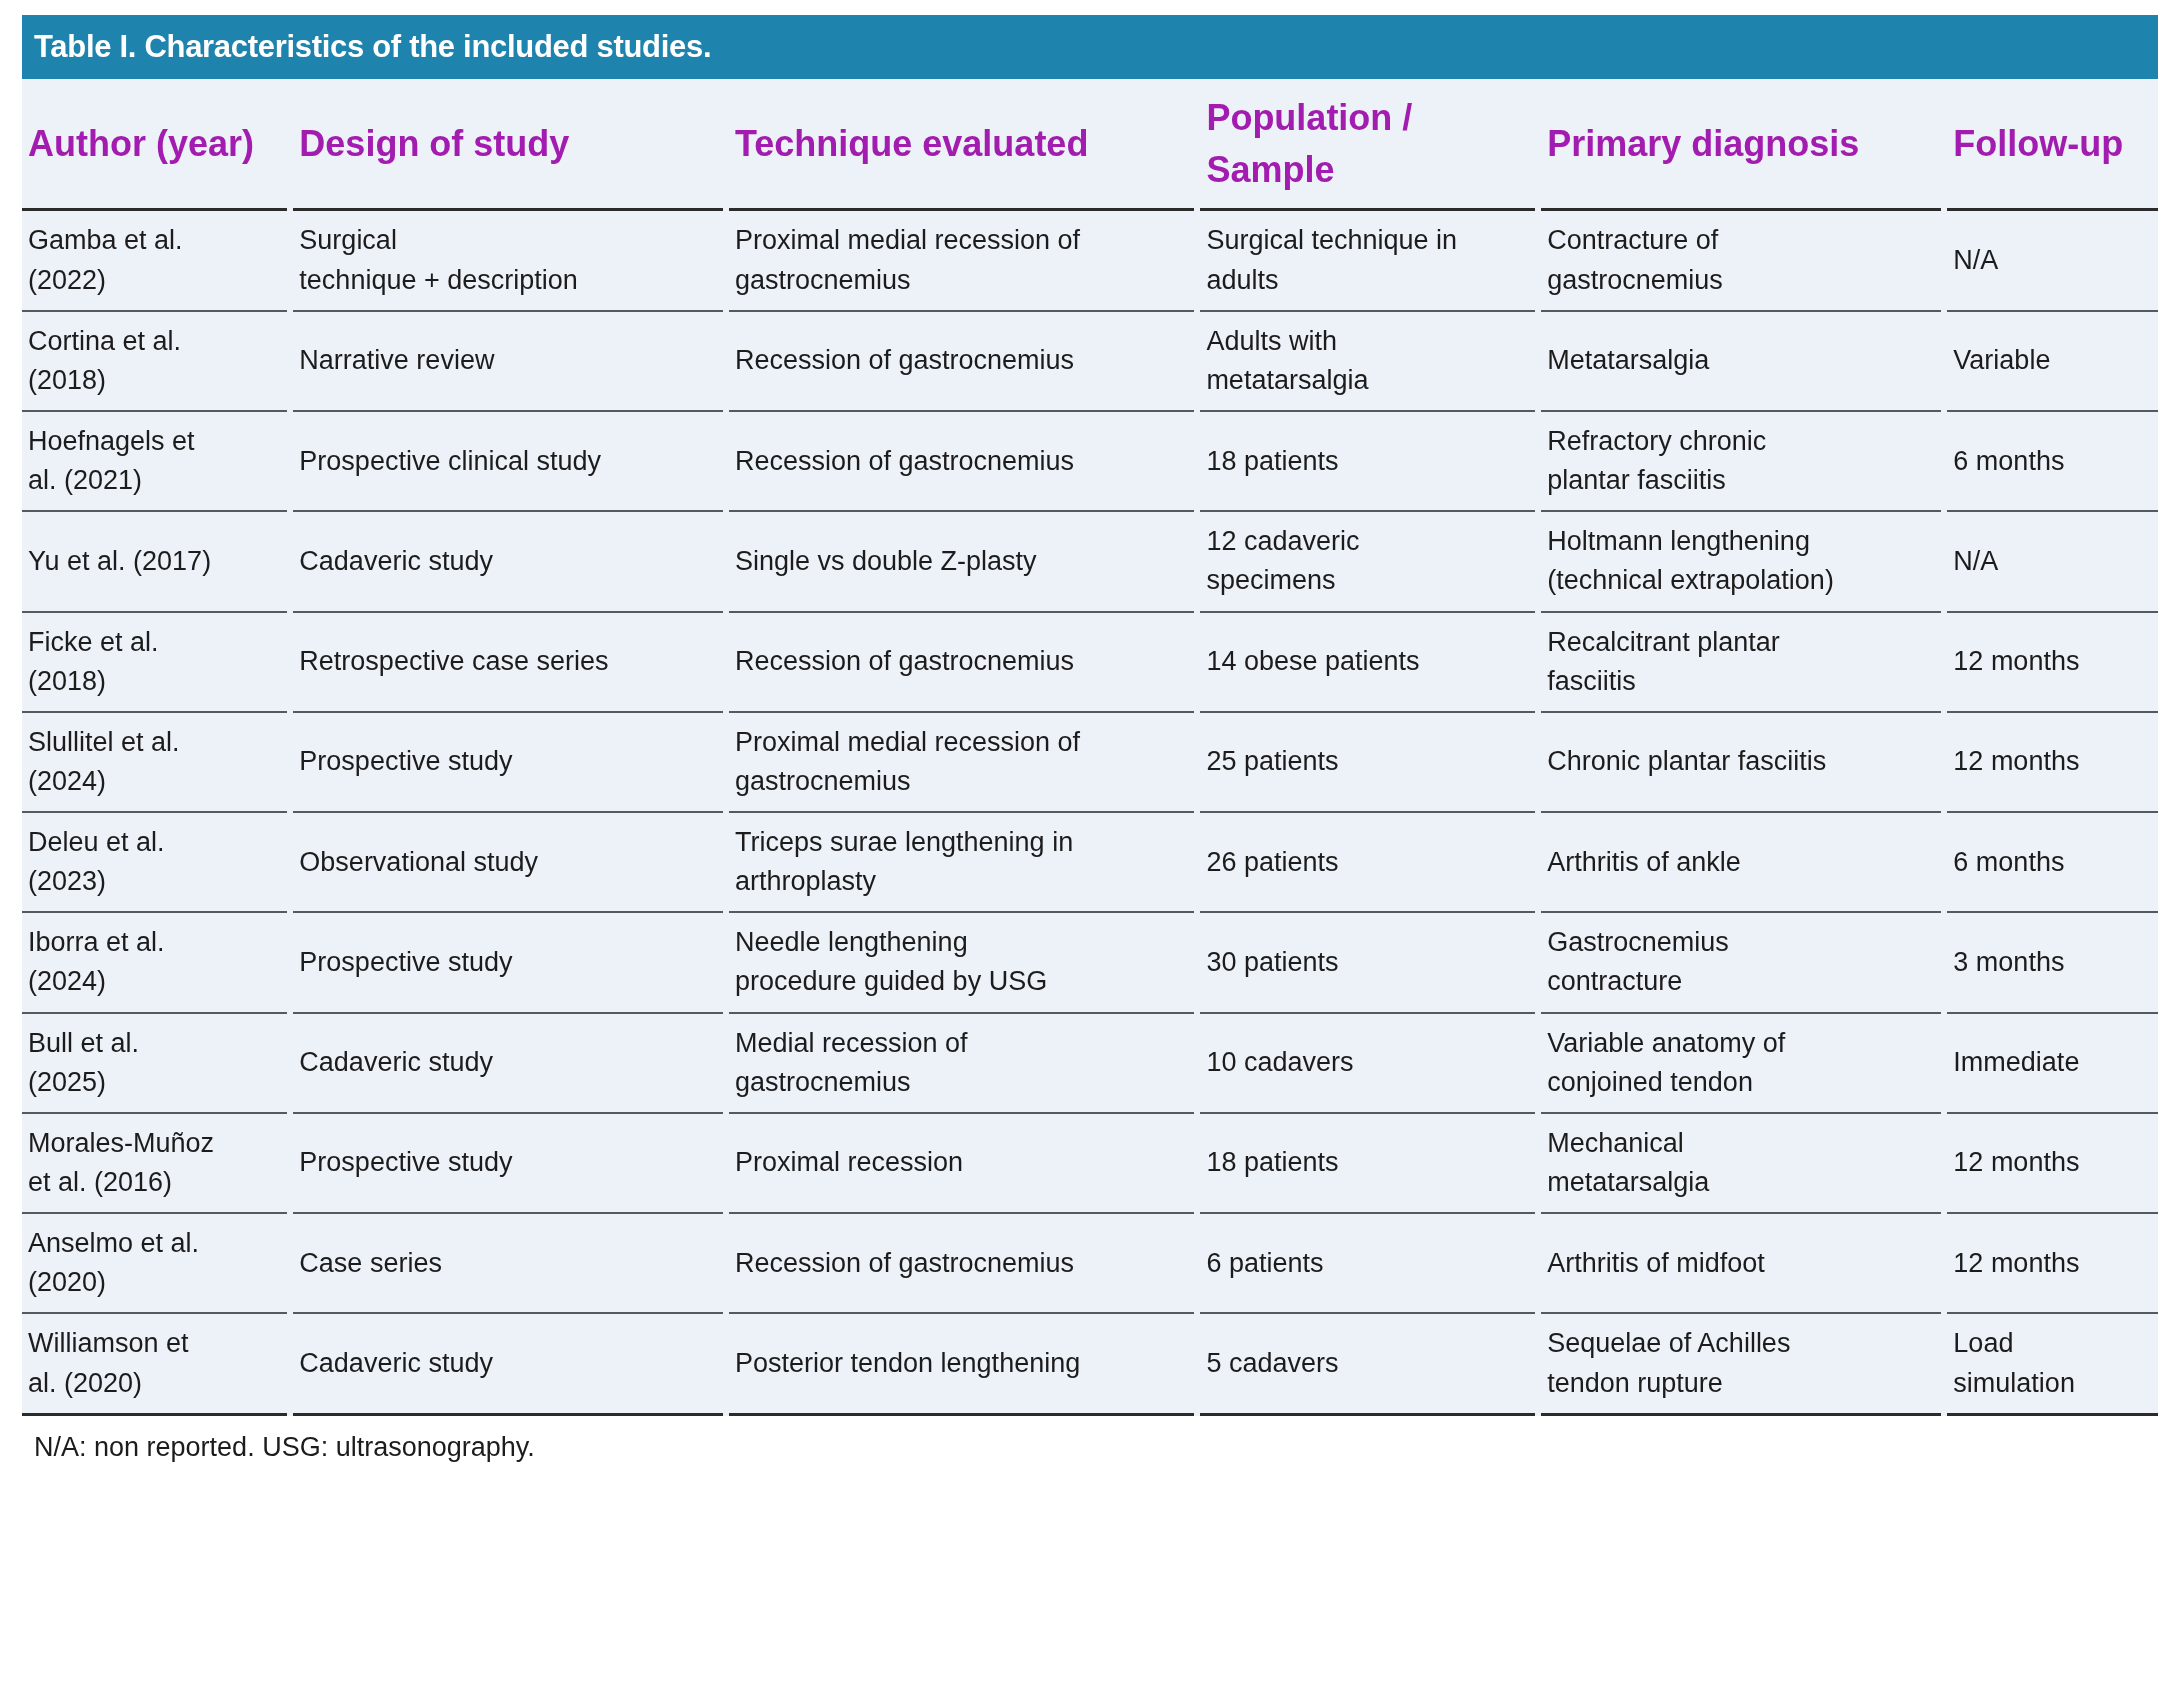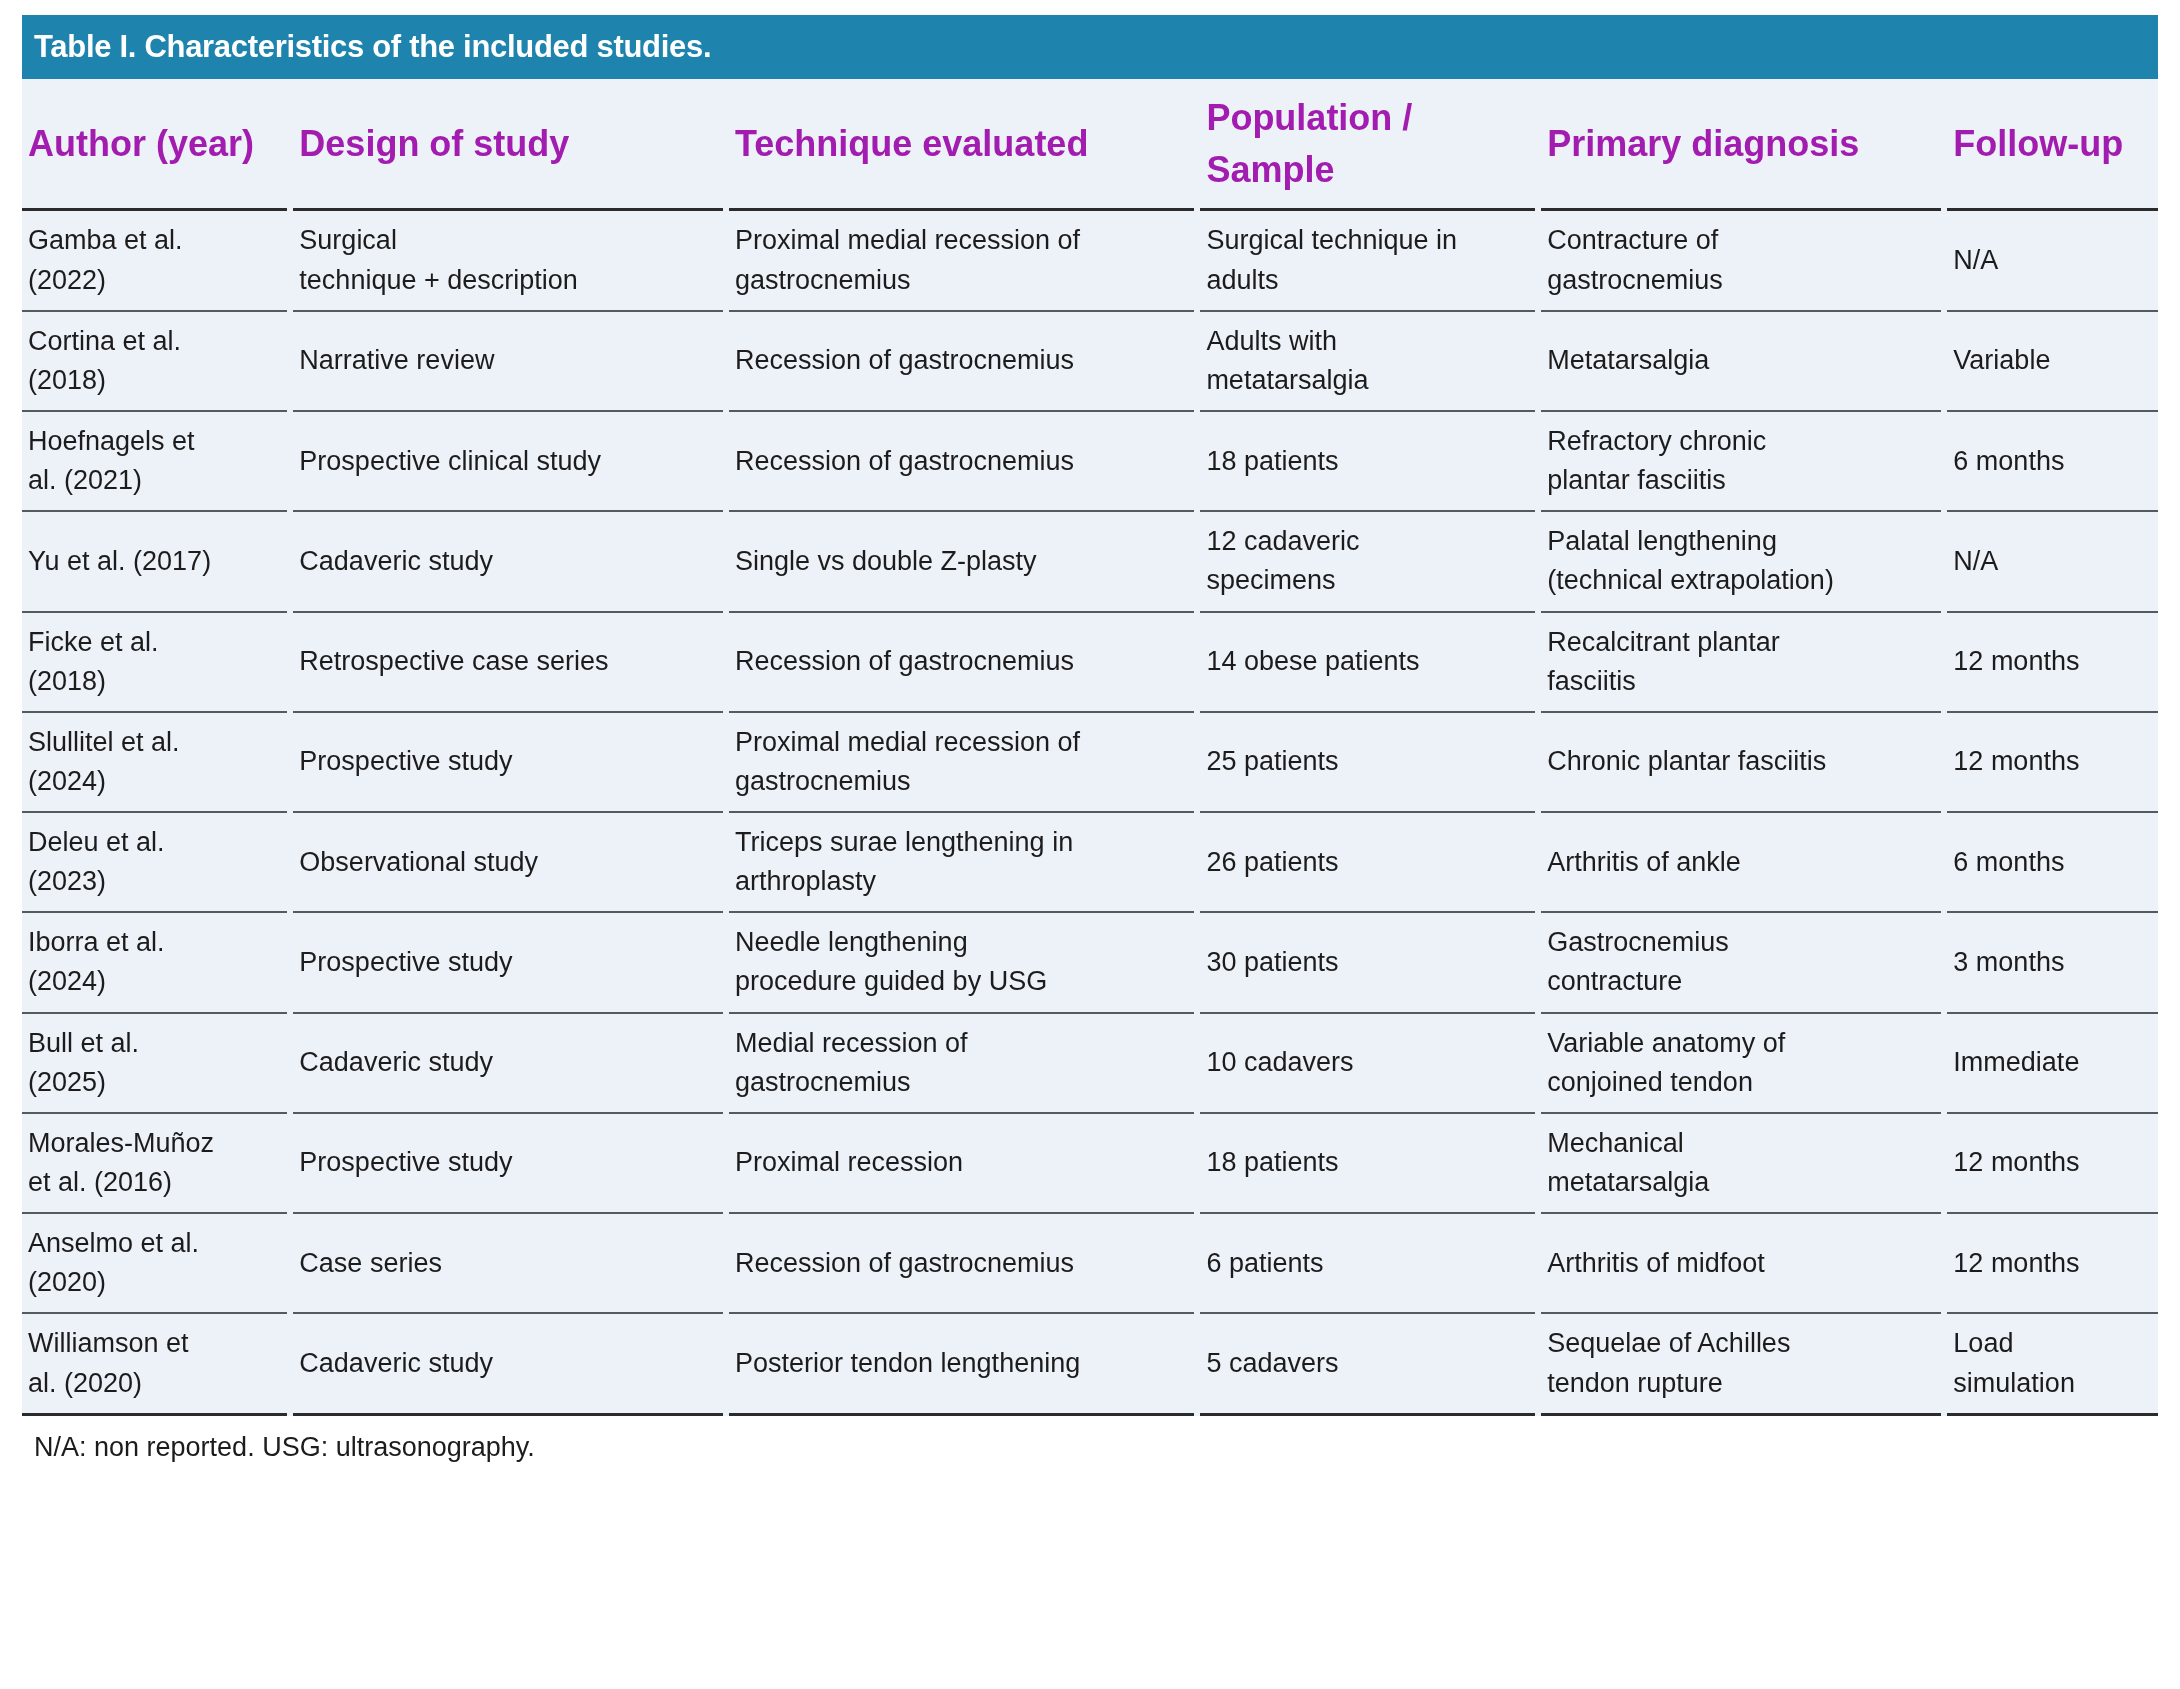--- a/index.html
+++ b/index.html
@@ -140,21 +140,21 @@
     <td>Refractory chronic
 plantar fasciitis</td>
     <td>6 months</td>
   </tr>
           <tr>
     <td>Yu et al. (2017)</td>
     <td>Cadaveric study</td>
     <td>Single vs double Z-plasty</td>
     <td>12 cadaveric
 specimens</td>
-    <td>Palatal lengthening
+    <td>Holtmann lengthening
 (technical extrapolation)</td>
     <td>N/A</td>
   </tr>
           <tr>
     <td>Ficke et al.
 (2018)</td>
     <td>Retrospective case series</td>
     <td>Recession of gastrocnemius</td>
     <td>14 obese patients</td>
     <td>Recalcitrant plantar

